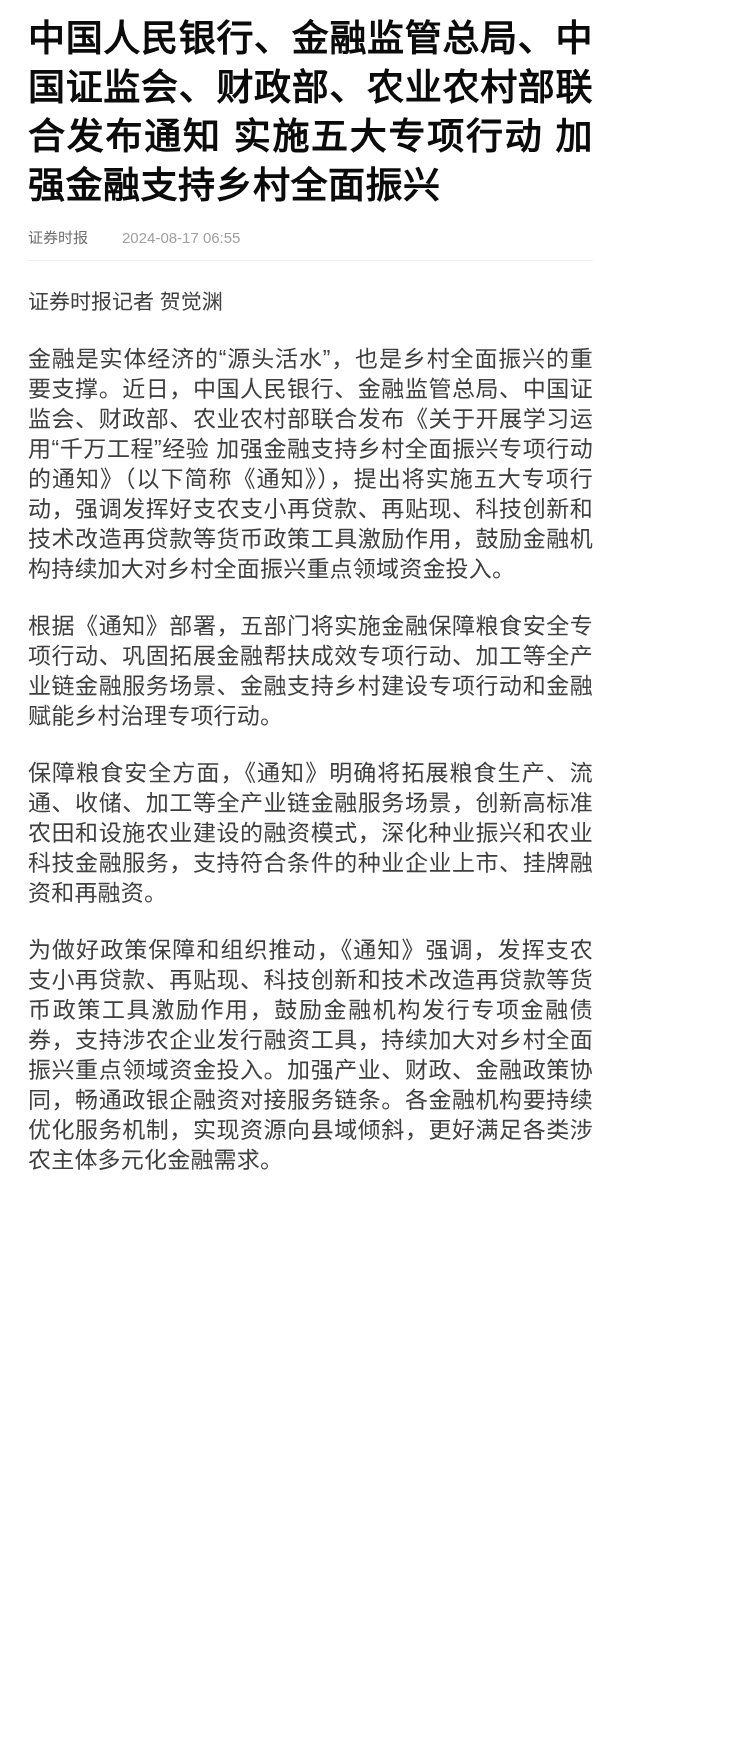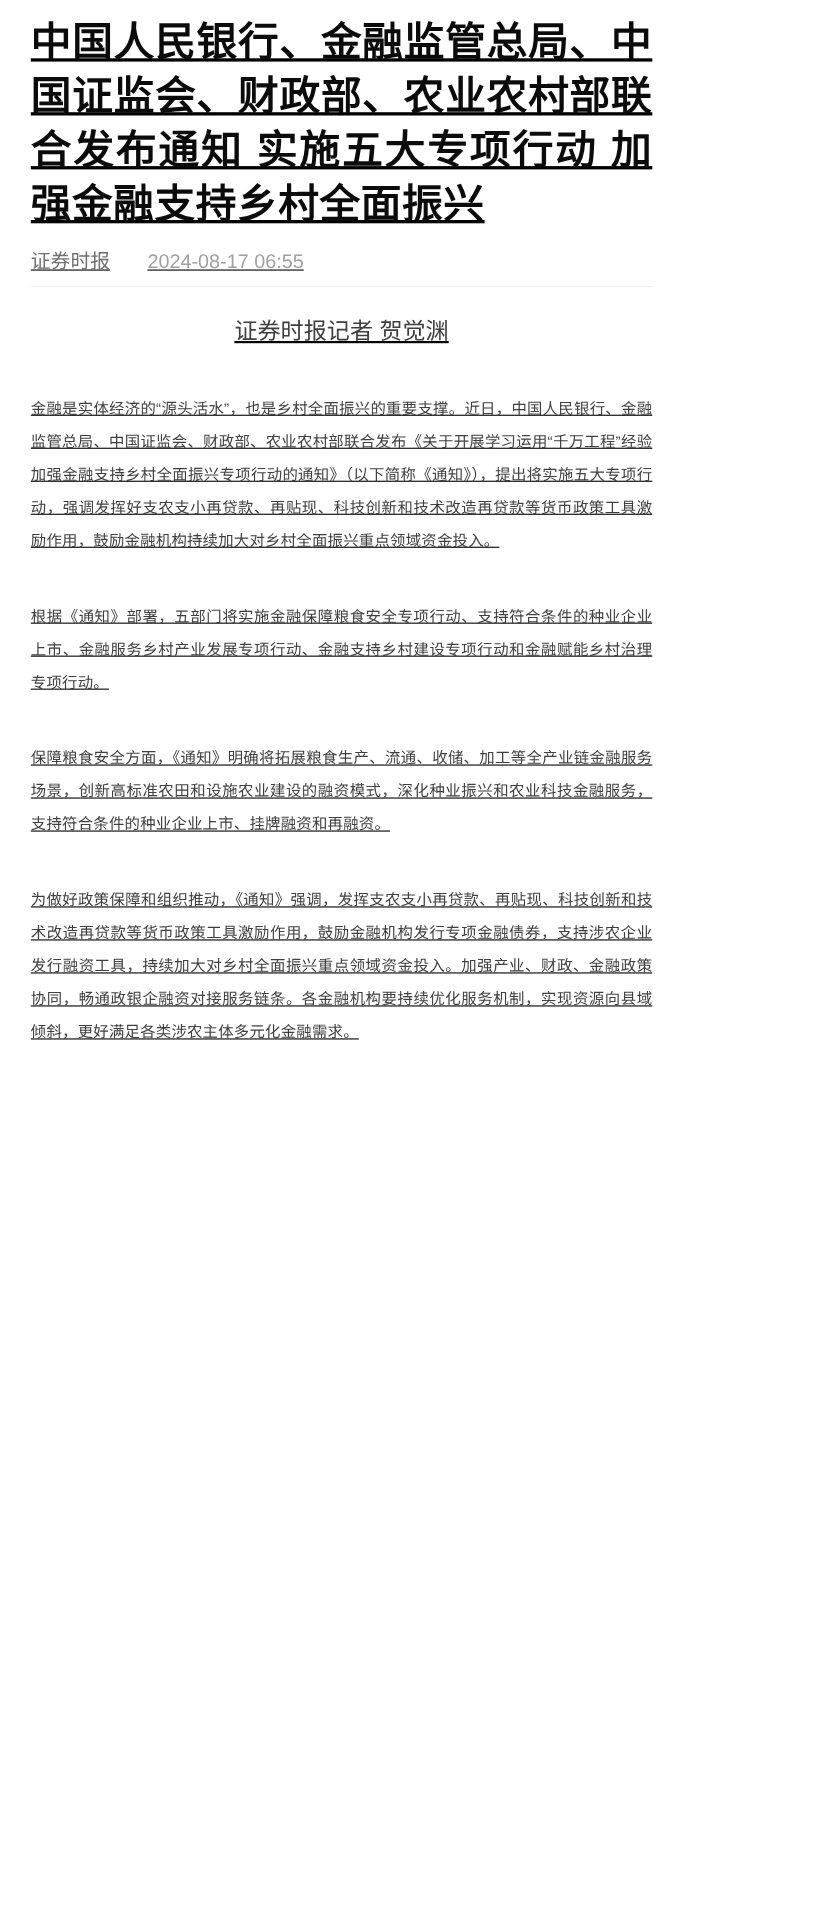--- a/index.html
+++ b/index.html
@@ -6,60 +6,58 @@
     margin: 0;
     padding: 0;
     background: #ffffff;
     font-family: "Liberation Sans", "DejaVu Sans", sans-serif;
   }
   .page {
     width: 621px;
     box-sizing: border-box;
     padding: 14px 28px 18px 28px;
     background: #ffffff;
-    text-decoration: underline;
   }
   .title {
     margin: 0 0 19px 0;
     font-size: 37px;
     line-height: 49px;
     font-weight: 700;
     color: #0b0b0b;
     text-align: justify;
     letter-spacing: 0.5px;
   }
   .meta {
     display: flex;
     align-items: flex-end;
-    font-size: 18px;
+    font-size: 15px;
     line-height: 18px;
     margin: 0 0 13px 0;
   }
   .meta .source {
     color: #6f6f6f;
     margin-right: 34px;
   }
   .meta .time {
     color: #a0a0a0;
   }
   .divider {
     height: 0;
     border-bottom: 1px solid #efefef;
     margin: 0 0 0 0;
   }
   .byline {
     margin: 26px 0 0 0;
     font-size: 21px;
     line-height: 30px;
     color: #3f3f3f;
-    text-align: center;
   }
   .body-text p.para {
-    margin: 39px 0 0 0;
-    font-size: 14px;
+    margin: 27px 0 0 0;
+    font-size: 23px;
     line-height: 30px;
     color: #3f3f3f;
     text-align: justify;
     letter-spacing: 0.2px;
   }
 </style>
 </head>
 <body>
 
 <div class="page">
@@ -70,18 +68,18 @@
     <span class="source">证券时报</span>
     <span class="time">2024-08-17 06:55</span>
   </div>
 
   <div class="divider"></div>
 
   <div class="byline">证券时报记者 贺觉渊</div>
 
   <div class="body-text">
       <p class="para">金融是实体经济的“源头活水”，也是乡村全面振兴的重要支撑。近日，中国人民银行、金融监管总局、中国证监会、财政部、农业农村部联合发布《关于开展学习运用“千万工程”经验 加强金融支持乡村全面振兴专项行动的通知》（以下简称《通知》），提出将实施五大专项行动，强调发挥好支农支小再贷款、再贴现、科技创新和技术改造再贷款等货币政策工具激励作用，鼓励金融机构持续加大对乡村全面振兴重点领域资金投入。</p>
-      <p class="para">根据《通知》部署，五部门将实施金融保障粮食安全专项行动、支持符合条件的种业企业上市、金融服务乡村产业发展专项行动、金融支持乡村建设专项行动和金融赋能乡村治理专项行动。</p>
+      <p class="para">根据《通知》部署，五部门将实施金融保障粮食安全专项行动、巩固拓展金融帮扶成效专项行动、加工等全产业链金融服务场景、金融支持乡村建设专项行动和金融赋能乡村治理专项行动。</p>
       <p class="para">保障粮食安全方面，《通知》明确将拓展粮食生产、流通、收储、加工等全产业链金融服务场景，创新高标准农田和设施农业建设的融资模式，深化种业振兴和农业科技金融服务，支持符合条件的种业企业上市、挂牌融资和再融资。</p>
       <p class="para">为做好政策保障和组织推动，《通知》强调，发挥支农支小再贷款、再贴现、科技创新和技术改造再贷款等货币政策工具激励作用，鼓励金融机构发行专项金融债券，支持涉农企业发行融资工具，持续加大对乡村全面振兴重点领域资金投入。加强产业、财政、金融政策协同，畅通政银企融资对接服务链条。各金融机构要持续优化服务机制，实现资源向县域倾斜，更好满足各类涉农主体多元化金融需求。</p>
     </div>
 
 </div>
 
 </body></html>

